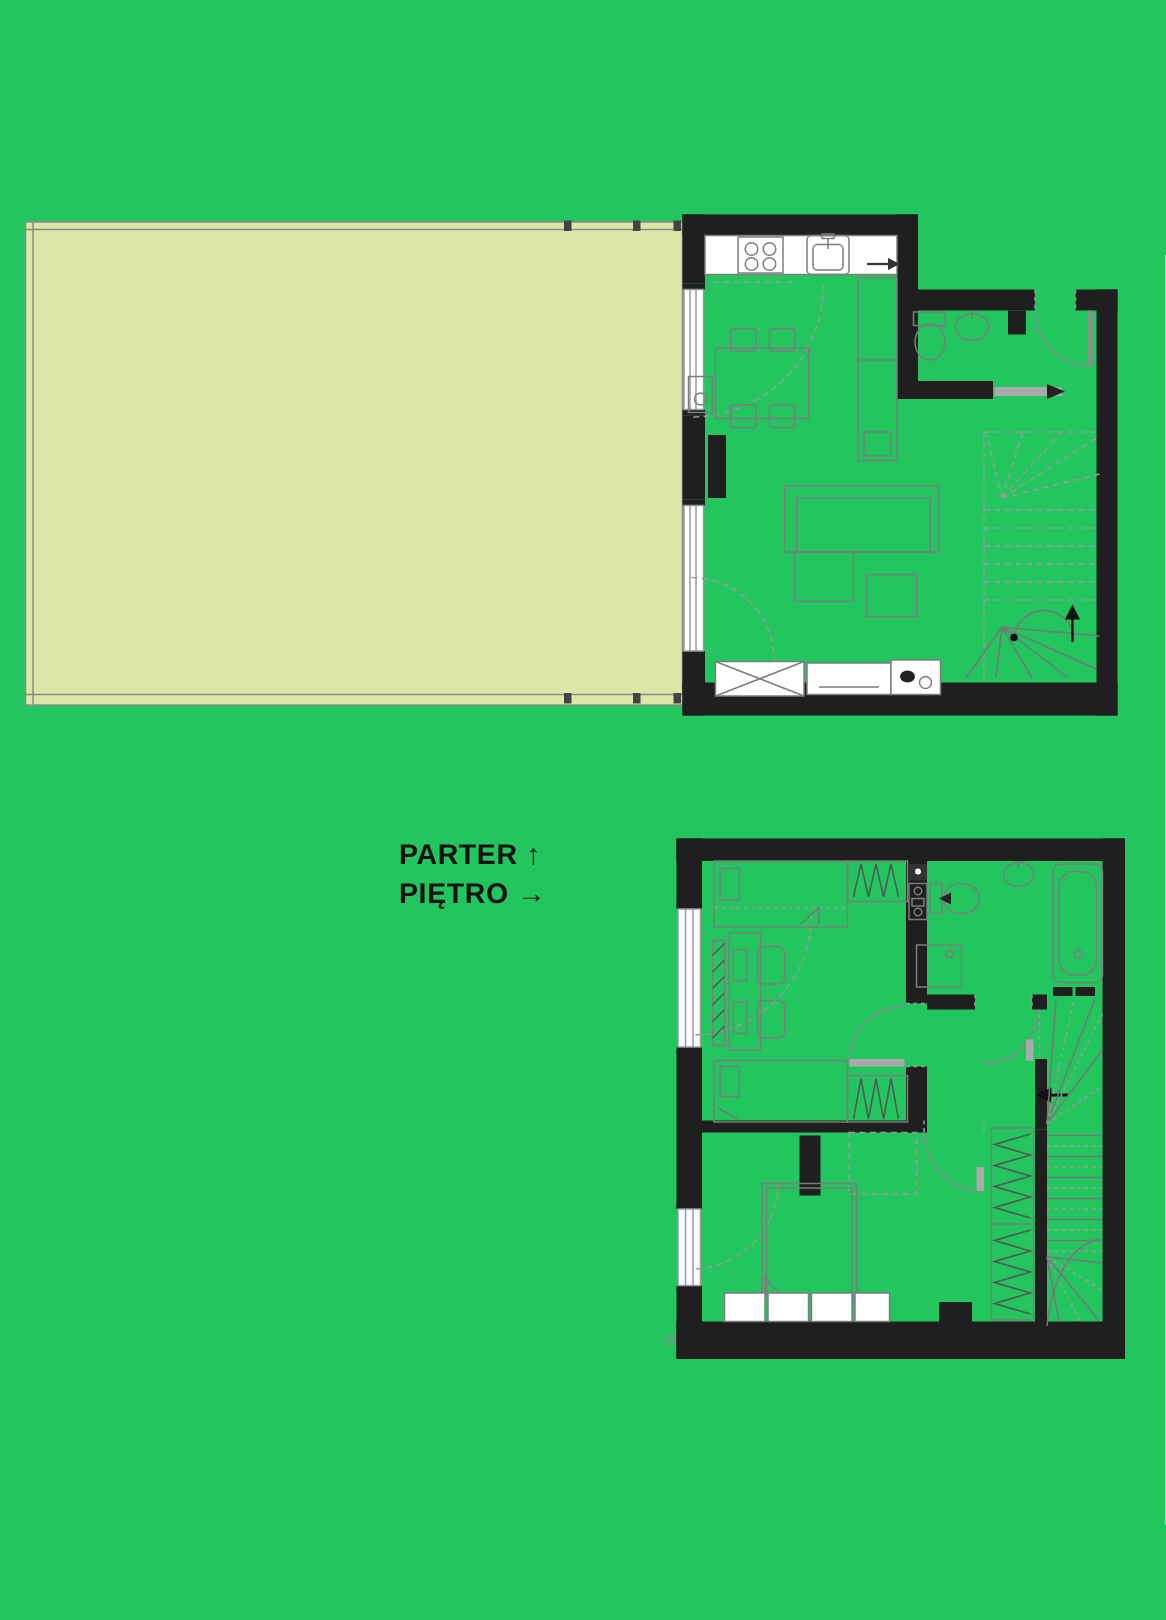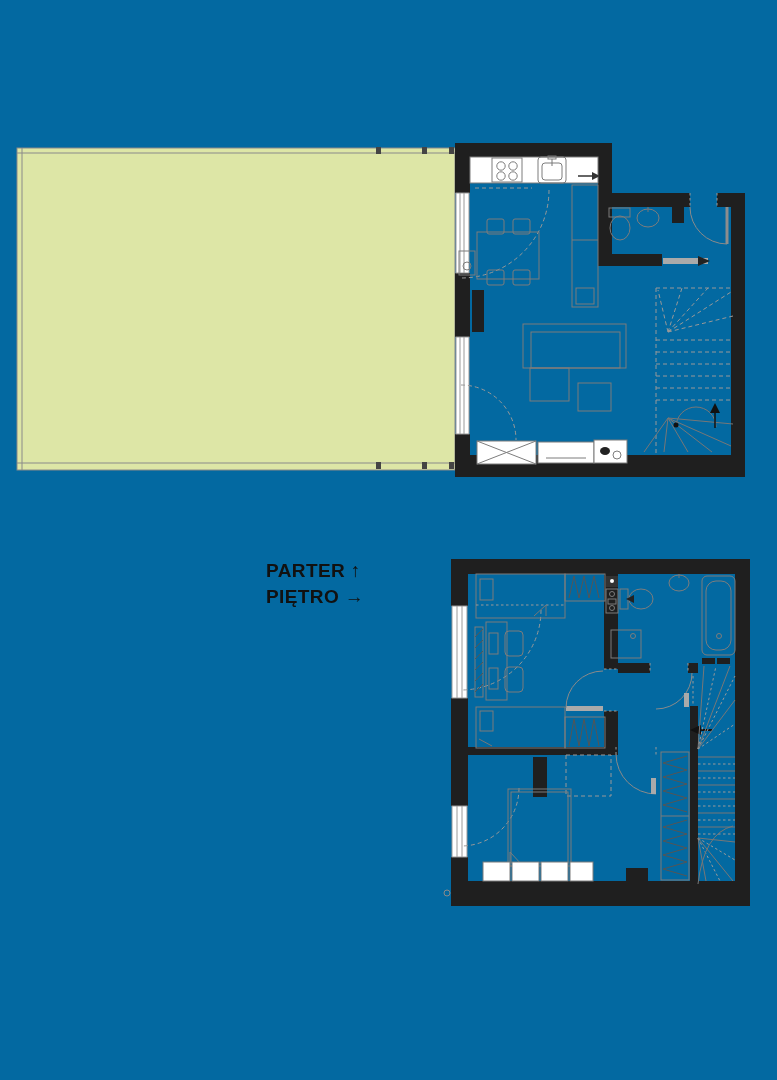--- a/index.html
+++ b/index.html
@@ -1,16 +1,16 @@
 <!DOCTYPE html>
 <html><head>
 <meta charset="utf-8">
 <style>
   html,body{margin:0;padding:0;background:#ffffff;}
-  .canvas{position:relative;width:777px;height:1080px;background:#0369a1;overflow:hidden;
+  .canvas{position:relative;width:777px;height:1080px;background:#22c55e;overflow:hidden;
           font-family:"Liberation Sans", sans-serif;}
   svg{position:absolute;left:0;top:0;}
   
   .wall{fill:#1f1f1f;stroke:none;}
   .furn{fill:#ffffff;stroke:#7d7d7d;stroke-width:1;}
   .furn2{fill:none;stroke:#7d7d7d;stroke-width:1;}
   .thin{fill:none;stroke:#8a8a8a;stroke-width:1;}
   .dash{fill:none;stroke:#999999;stroke-width:1;stroke-dasharray:4 3;}
   .dash2{fill:none;stroke:#9a9a9a;stroke-width:1;stroke-dasharray:2.5 2.5;}
   .dark{fill:#1f1f1f;}

